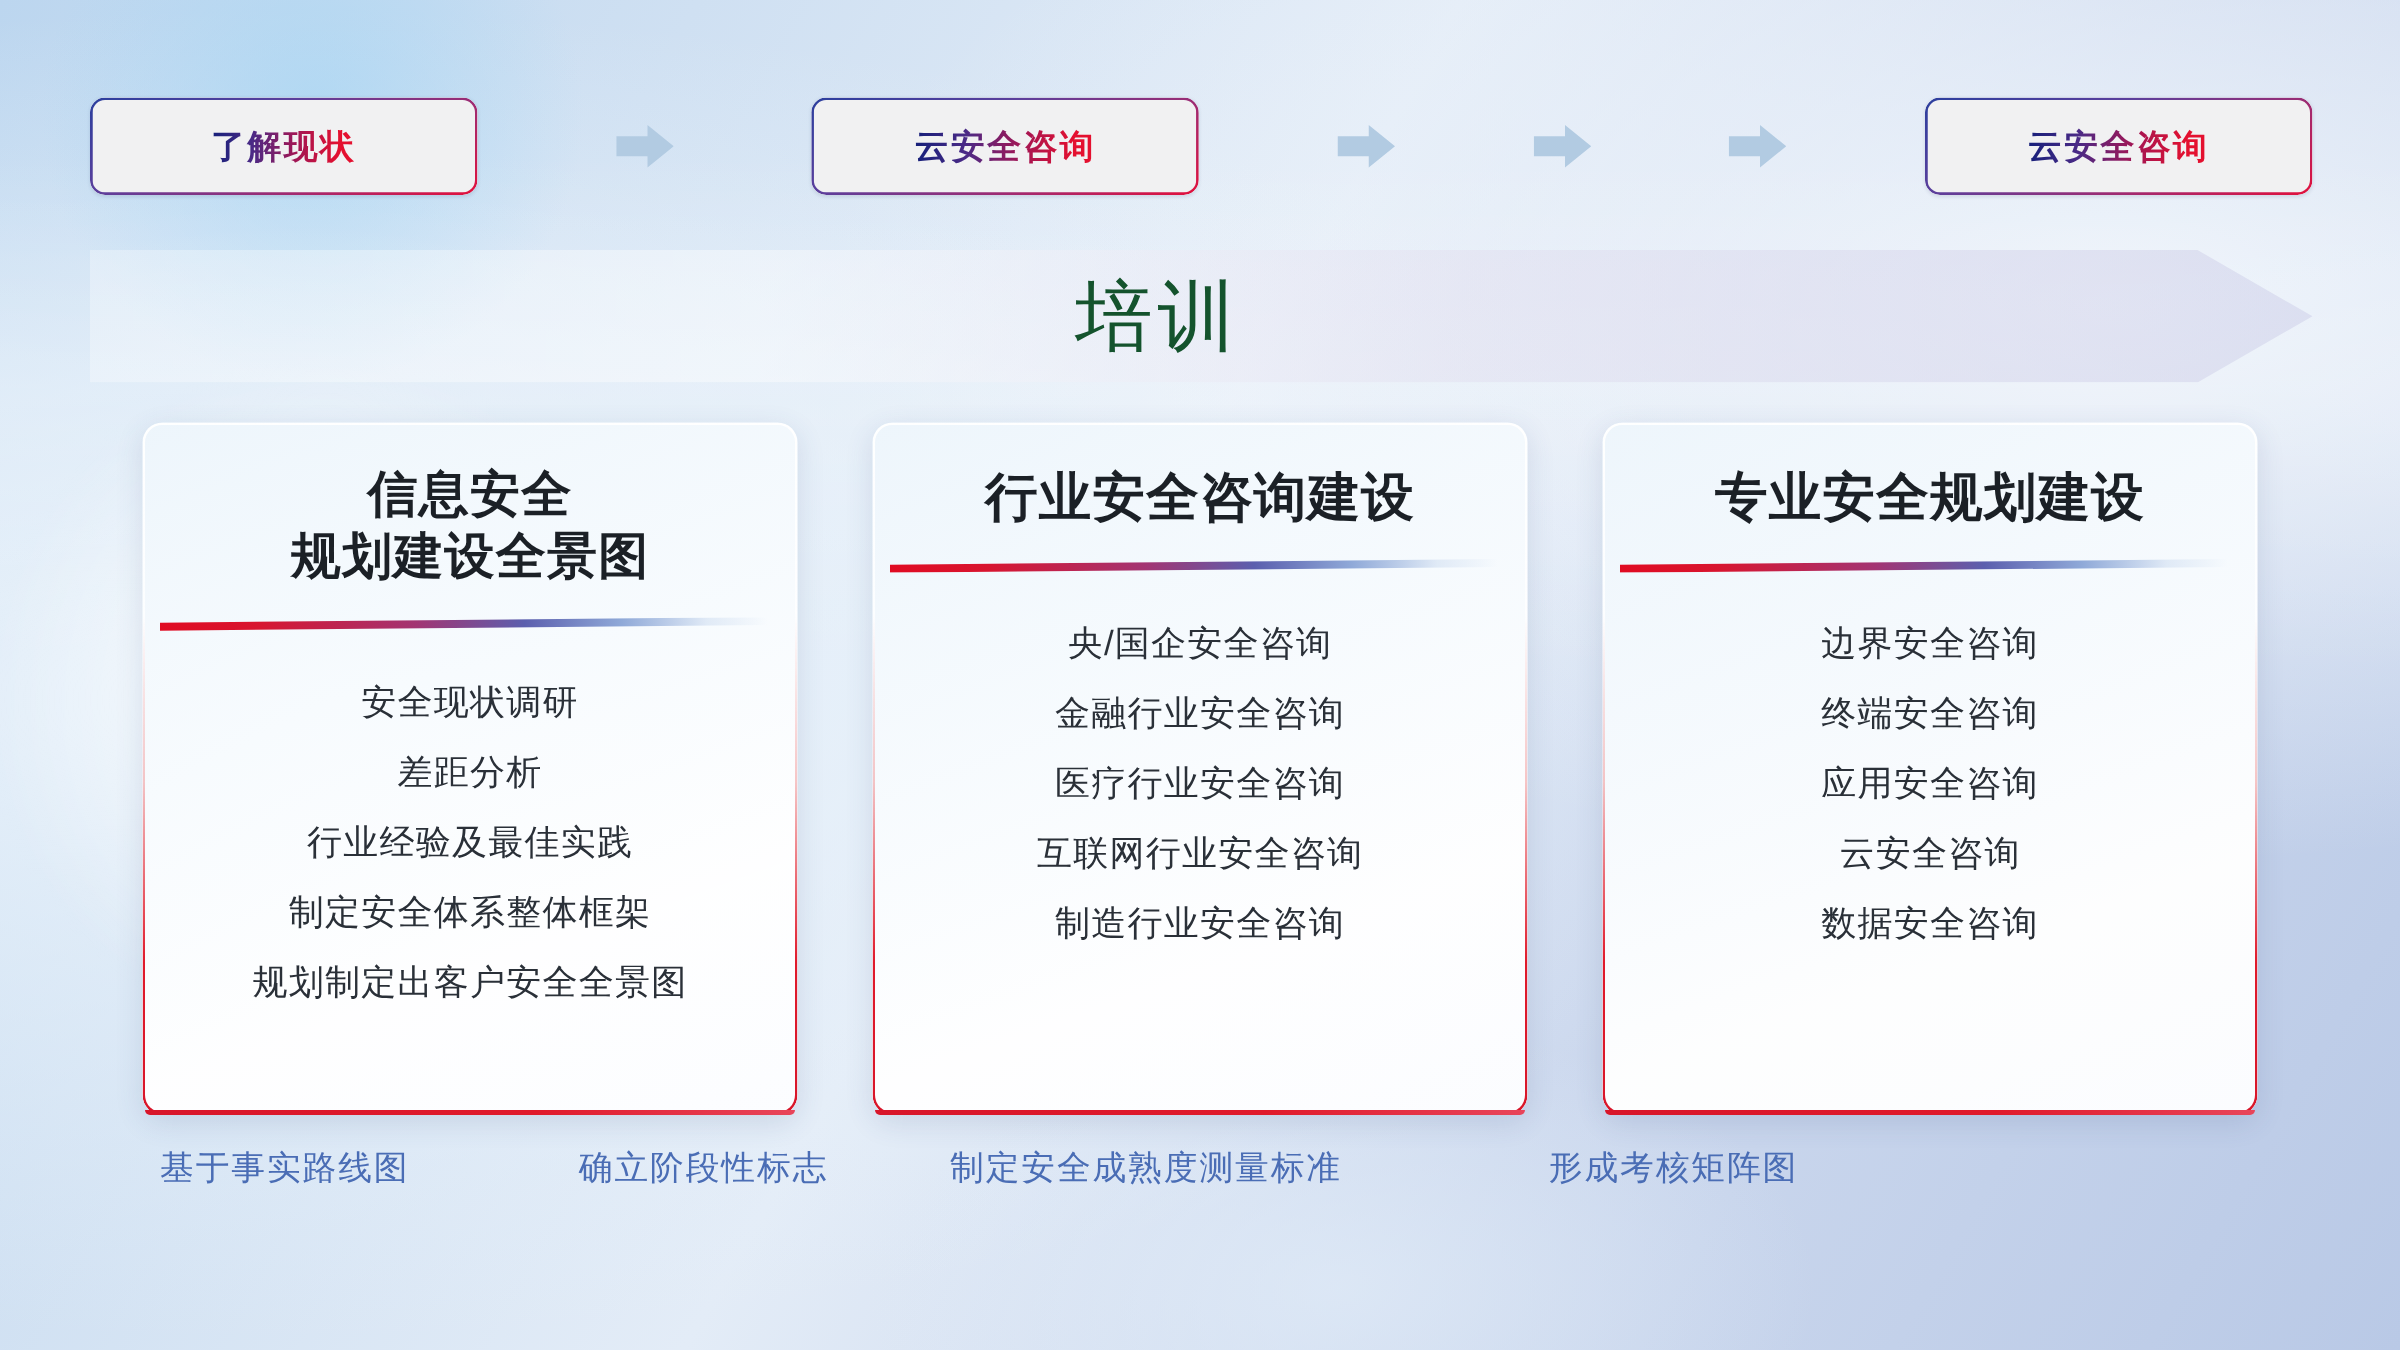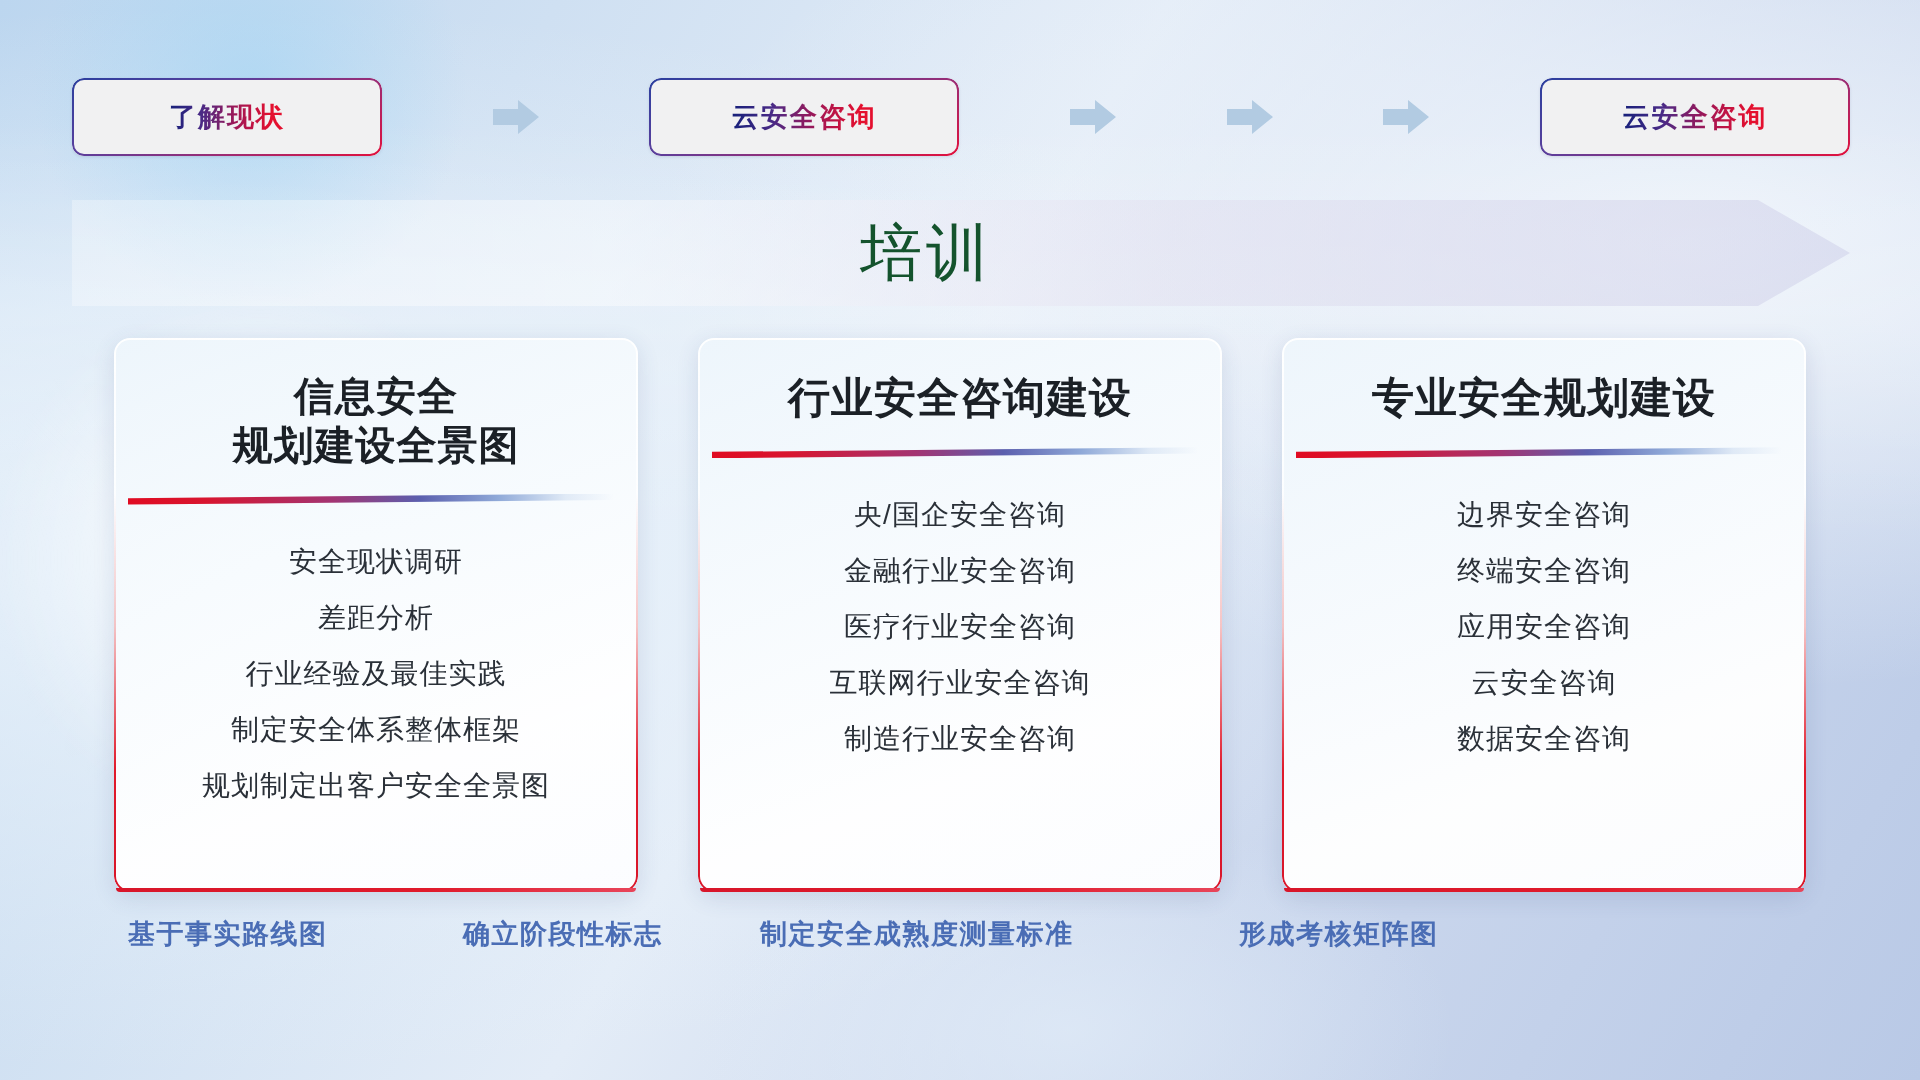--- a/index.html
+++ b/index.html
@@ -150,21 +150,21 @@
   .card-item{
     font-size:28px; color:#2a3038; letter-spacing:1px; line-height:1.5;
   }
 
   
   #footnotes{
     position:absolute; left:0; top:916px; width:1920px; height:60px;
   }
   .footnote{
     position:absolute; top:0;
-    font-size:27px; font-weight:700; letter-spacing:1.5px;
+    font-size:27px; font-weight:400; letter-spacing:1.5px;
     color:#4a6db5;
     white-space:nowrap;
   }
   .fn0{ left:128px; }
   .fn1{ left:463px;text-align:right; }
   .fn2{ left:760px; }
   .fn3{ left:1239px; }
 </style>
 </head>
 <body>

